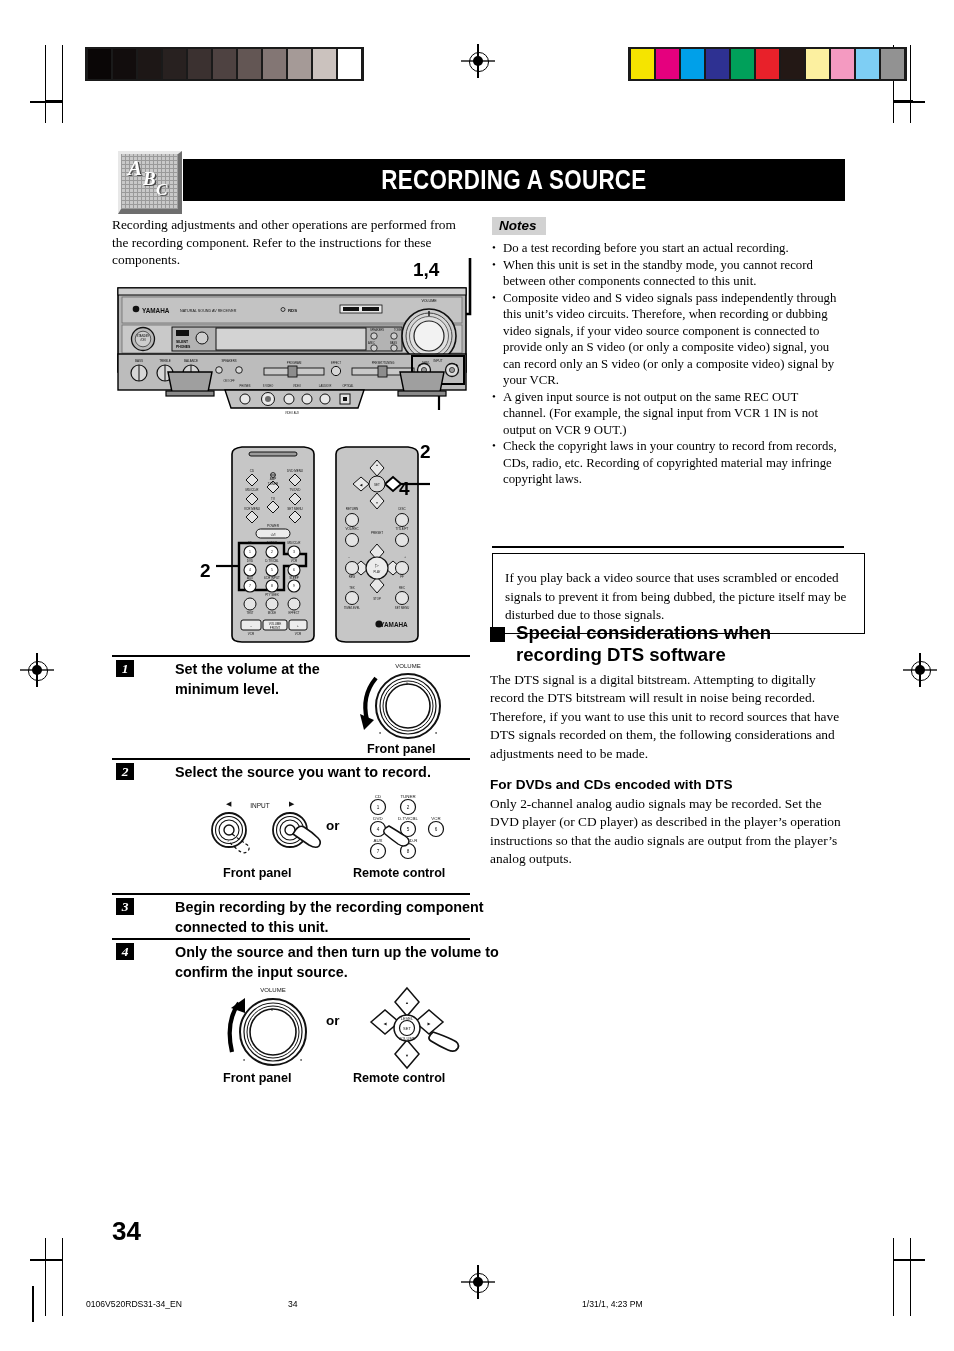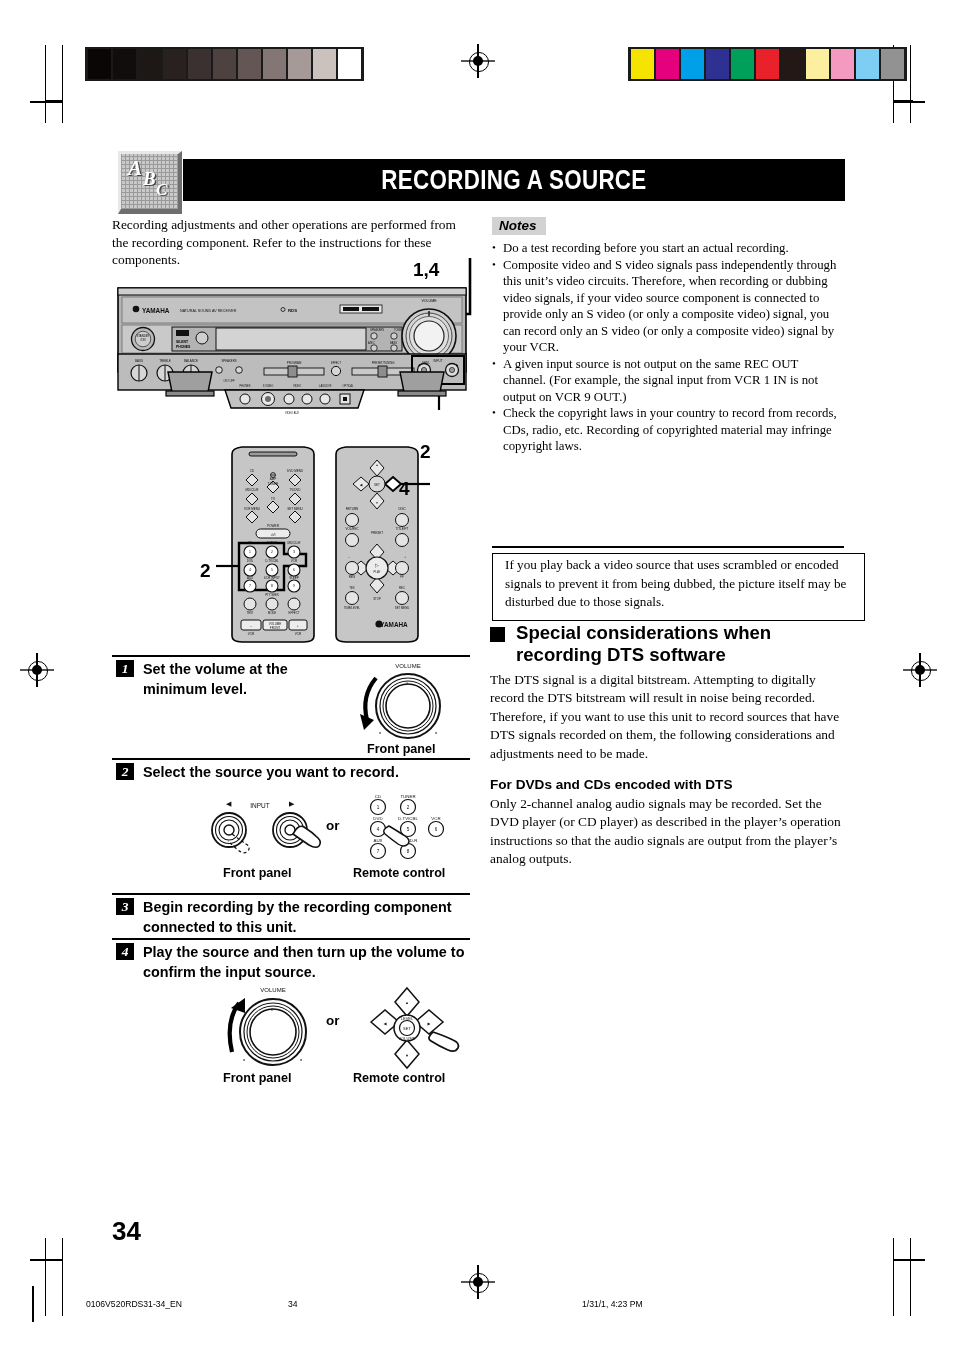--- a/index.html
+++ b/index.html
@@ -45,38 +45,38 @@
   #notes-label{left:492px;top:217px;background:#d2d2d2;padding:1px 9px 2px 7px;
      font-family:"Liberation Sans",sans-serif;font-style:italic;font-weight:bold;font-size:13.5px;}
   #notes-list{left:492px;top:240px;width:352px;}
   #notes-list ul{margin:0;padding:0;list-style:none;}
   #notes-list li{position:relative;padding-left:11px;margin-bottom:0px;
      font-family:"Liberation Serif",serif;font-size:12.8px;line-height:16.5px;}
   #notes-list li:before{content:"\2022";position:absolute;left:0;top:-1px;font-size:11px;}
 
   #notes-rule{left:492px;top:546px;width:352px;height:1.6px;background:#000;}
 
-  #scramble-box{left:492px;top:553px;width:350px;border:1.4px solid #000;padding:2px 9px 8px 12px;}
+  #scramble-box{left:492px;top:553px;width:350px;border:1.4px solid #000;padding:15px 9px 8px 12px;}
   #scramble-box p{margin:0;font-family:"Liberation Serif",serif;font-size:13.2px;line-height:18.5px;}
 
   #dts-head{left:490px;top:622px;width:360px;display:flex;gap:11px;align-items:flex-start;}
   #dts-head .sqr{width:15px;height:15px;background:#000;margin-top:5px;flex:0 0 auto;}
   #dts-head h2{margin:0;font-family:"Liberation Sans",sans-serif;font-weight:bold;font-size:18.6px;line-height:22px;}
 
   #dts-p1{left:490px;top:671px;width:355px;font-size:13.4px;line-height:18.4px;}
   #dts-sub{left:490px;top:777px;width:355px;font-family:"Liberation Sans",sans-serif;font-weight:bold;font-size:13.6px;}
   #dts-p2{left:490px;top:795px;width:355px;font-size:13.4px;line-height:18.4px;}
 
   
   .step-rule{position:absolute;left:112px;width:358px;height:1.6px;background:#000;}
   .stepnum{position:absolute;width:18px;height:17px;background:#000;color:#fff;
      font-family:"Liberation Serif",serif;font-weight:bold;font-style:italic;font-size:13.5px;
      display:flex;align-items:center;justify-content:center;}
   .steptxt{position:absolute;font-family:"Liberation Sans",sans-serif;font-weight:bold;
-     font-size:14.4px;line-height:19.5px;}
+     font-size:14.4px;line-height:19.5px;margin-left:32px;}
 
   .caption{position:absolute;font-family:"Liberation Sans",sans-serif;font-weight:bold;font-size:12.6px;}
   .orword{position:absolute;font-family:"Liberation Sans",sans-serif;font-weight:bold;font-size:13.5px;}
 
   .calloutnum{position:absolute;font-family:"Liberation Sans",sans-serif;font-weight:bold;font-size:19px;}
 
   
   #pagenum{left:112px;top:1216px;font-family:"Liberation Sans",sans-serif;font-weight:bold;font-size:26px;}
   .footmeta{position:absolute;font-family:"Liberation Sans",sans-serif;font-size:8.6px;top:1299px;}
 
@@ -543,21 +543,21 @@
 
 <div class="caption" style="left:223px;top:866px;">Front panel</div>
 <div class="caption" style="left:353px;top:866px;">Remote control</div>
 
 <div class="step-rule" style="top:893px;"></div>
 <div class="stepnum" style="left:116px;top:898px;">3</div>
 <div class="steptxt" style="left:143px;top:898px;width:330px;">Begin recording by the recording component connected to this unit.</div>
 
 <div class="step-rule" style="top:938px;"></div>
 <div class="stepnum" style="left:116px;top:943px;">4</div>
-<div class="steptxt" style="left:143px;top:943px;width:335px;">Play the source and then turn up the volume to confirm the input source.</div>
+<div class="steptxt" style="left:143px;top:943px;width:335px;">Only the source and then turn up the volume to confirm the input source.</div>
 
 <div class="abs" style="left:205px;top:982px;width:130px;height:92px;">
   <svg width="130" height="92" viewBox="0 0 130 92">
     <text x="68" y="10" font-family="Liberation Sans, sans-serif" font-size="6" fill="#111" text-anchor="middle">VOLUME</text>
     <circle cx="68" cy="50" r="33" fill="#fff" stroke="#111" stroke-width="2"></circle>
     <circle cx="68" cy="50" r="29" fill="#fff" stroke="#111" stroke-width="1.2"></circle>
     <circle cx="68" cy="50" r="26" fill="#fff" stroke="#111" stroke-width="1"></circle>
     <circle cx="68" cy="50" r="23" fill="#fff" stroke="#111" stroke-width="1.6"></circle>
     <g font-family="Liberation Sans, sans-serif" font-size="3.6" fill="#111">
       <text x="66" y="29">0</text>
@@ -593,20 +593,21 @@
   </svg>
 </div>
 
 <div class="caption" style="left:223px;top:1071px;">Front panel</div>
 <div class="caption" style="left:353px;top:1071px;">Remote control</div>
 
 <div id="notes-label" class="abs">Notes</div>
 <div id="notes-list" class="abs">
     <ul>
       <li>Do a test recording before you start an actual recording.</li>
+      <li>When this unit is set in the standby mode, you cannot record between other components connected to this unit.</li>
       <li>Composite video and S video signals pass independently through this unit’s video circuits. Therefore, when recording or dubbing video signals, if your video source component is connected to provide only an S video (or only a composite video) signal, you can record only an S video (or only a composite video) signal by your VCR.</li>
       <li>A given input source is not output on the same REC OUT channel. (For example, the signal input from VCR 1 IN is not output on VCR 9 OUT.)</li>
       <li>Check the copyright laws in your country to record from records, CDs, radio, etc. Recording of copyrighted material may infringe copyright laws.</li>
     </ul>
   </div>
 <div id="notes-rule" class="abs"></div>
 
 <div id="scramble-box" class="abs">
   <p>If you play back a video source that uses scrambled or encoded signals to prevent it from being dubbed, the picture itself may be disturbed due to those signals.</p>
 </div>

